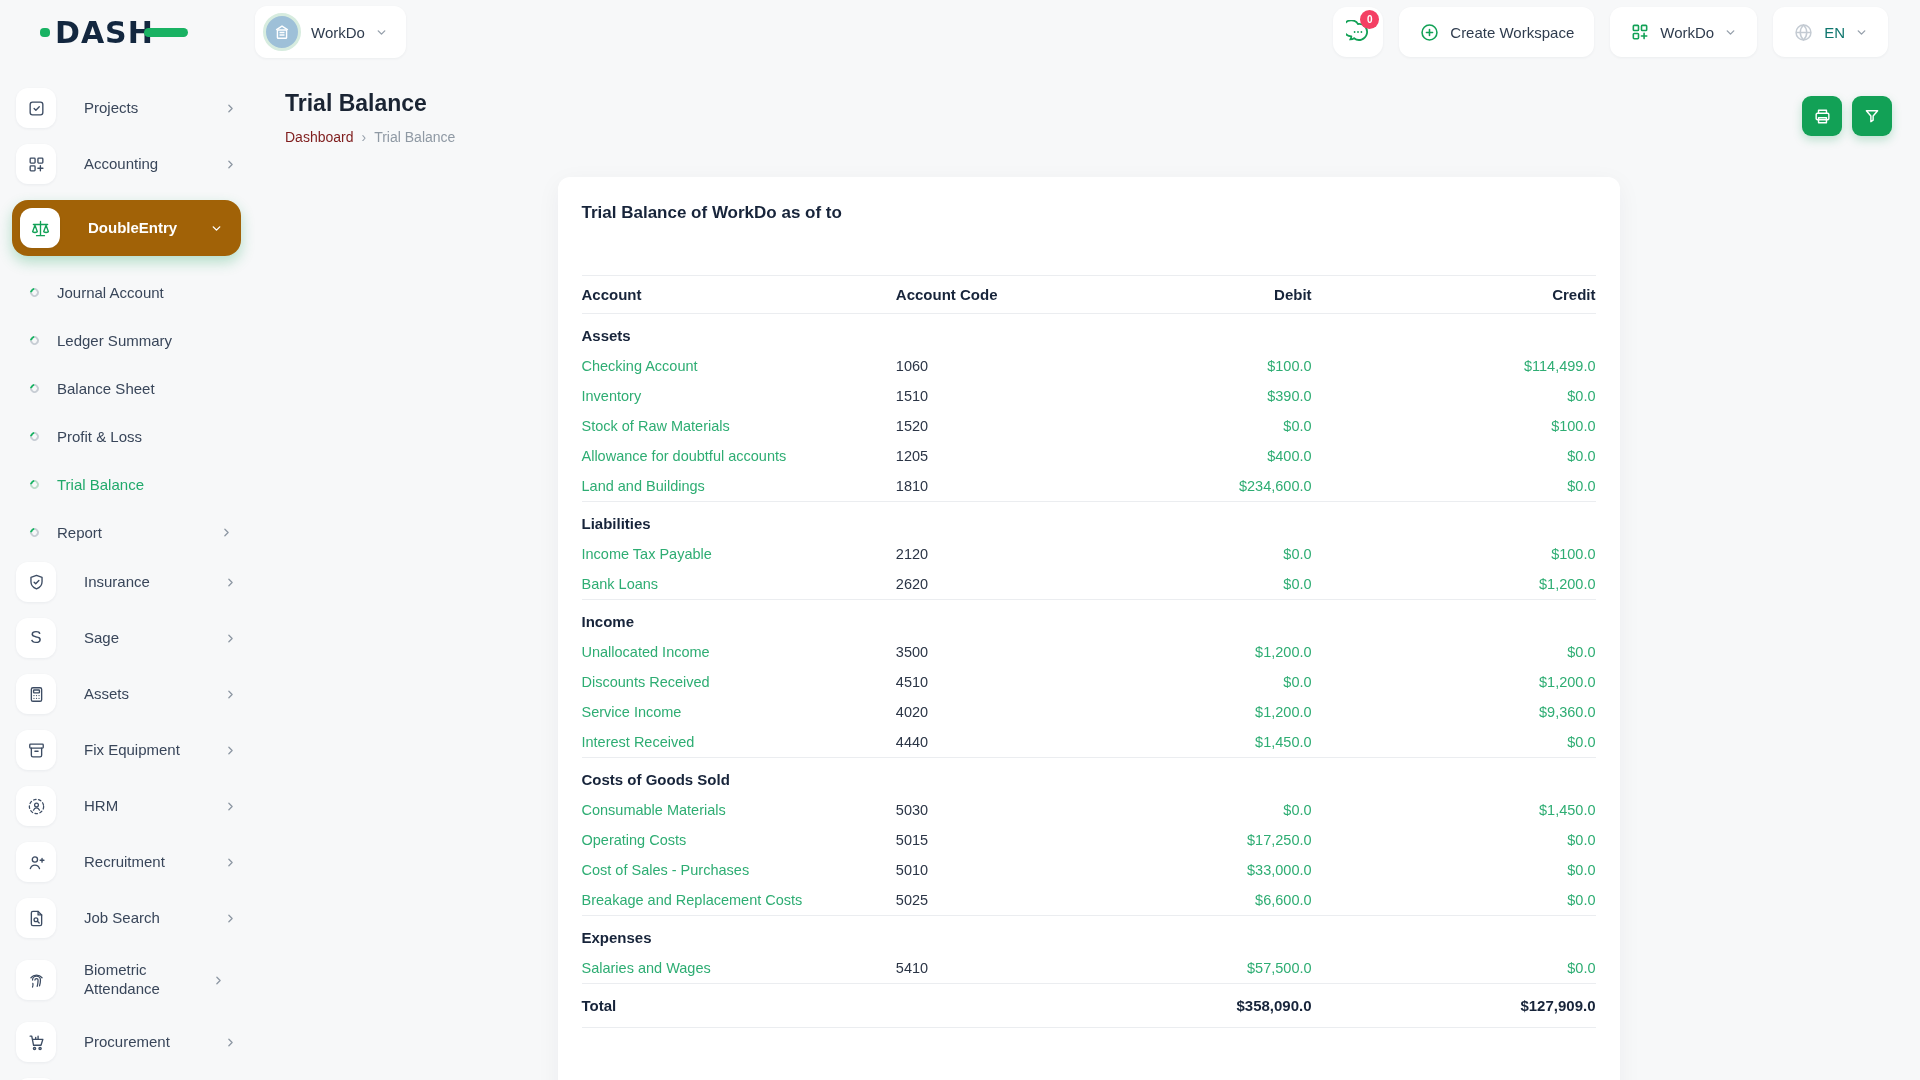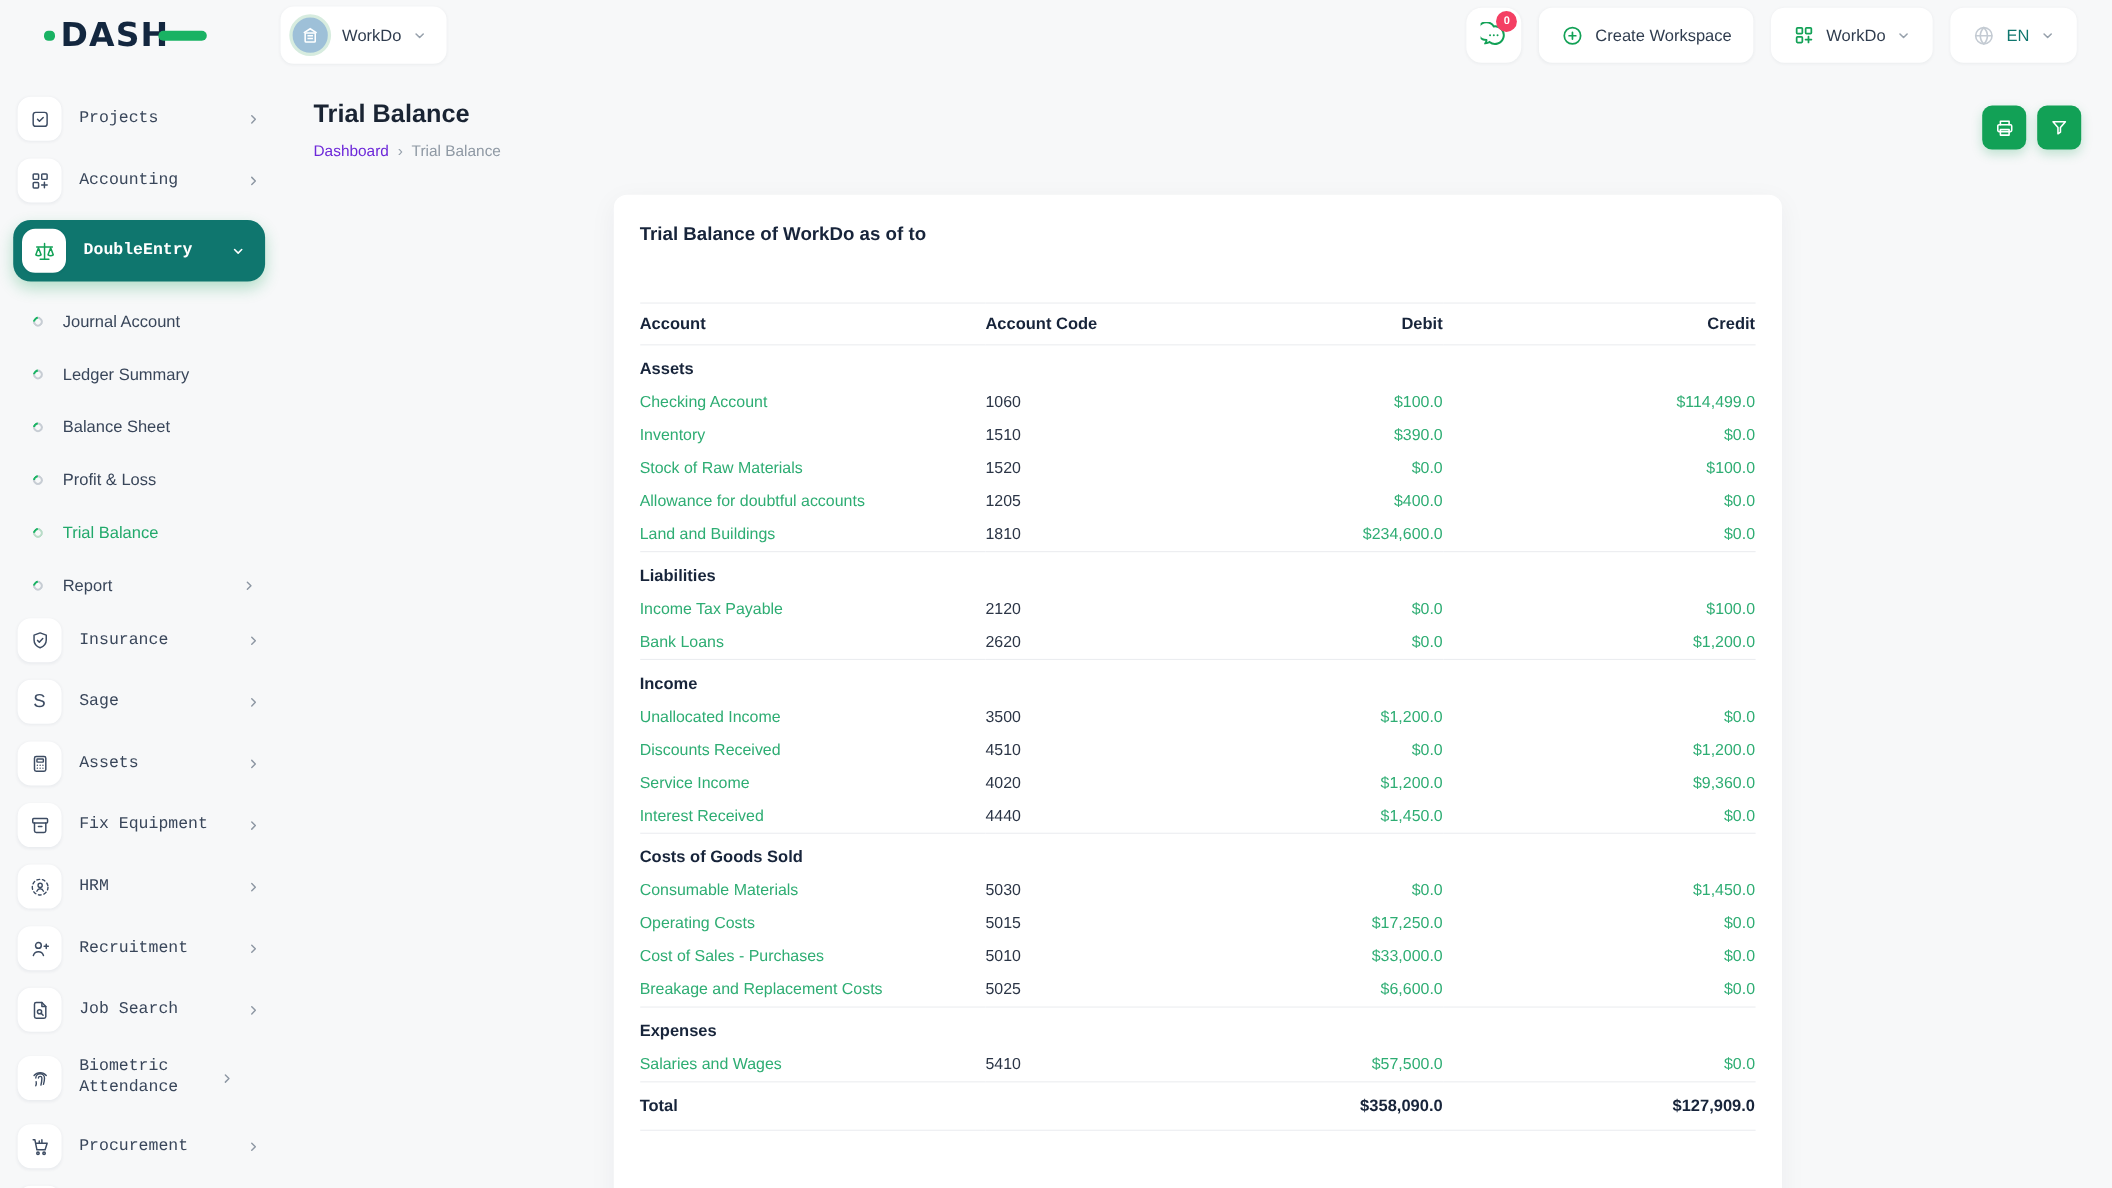--- a/index.html
+++ b/index.html
@@ -25,37 +25,37 @@
   .notif{width:50px;height:50px;border-radius:14px;position:relative;display:flex;align-items:center;justify-content:center;}
   .badge{position:absolute;top:3px;right:4px;min-width:19px;height:19px;border-radius:10px;background:#f43f63;
          color:#fff;font-size:10px;font-weight:700;display:flex;align-items:center;justify-content:center;padding:0 5px;}
   .btn-pill{height:50px;padding:0 20px;}
   .chev{display:inline-flex;}
   
   .sidebar{position:absolute;left:0;top:64px;width:255px;bottom:0;padding:24px 14px 0 16px;overflow:hidden;}
   .nav-item{display:flex;align-items:center;height:40px;margin-bottom:16px;cursor:pointer;}
   .nav-tile{width:40px;height:40px;border-radius:12px;background:#fff;box-shadow:0 1px 3px rgba(20,35,60,.06);
             display:flex;align-items:center;justify-content:center;flex:0 0 40px;}
-  .nav-label{font-size:15px;font-weight:500;color:#39465a;margin-left:16px;flex:1;line-height:1.25;font-family:Liberation Mono, monospace;}
+  .nav-label{font-size:15px;font-weight:500;color:#39465a;margin-left:28px;flex:1;line-height:1.25;}
   .nav-chev{margin-right:4px;}
-  .nav-group-active{display:flex;align-items:center;height:56px;background:#0f766e;border-radius:16px;
+  .nav-group-active{display:flex;align-items:center;height:56px;background:#a16207;border-radius:16px;
                     padding:0 14px 0 8px;margin:0 0 12px -4px;box-shadow:0 6px 14px rgba(23,163,91,.3);cursor:pointer;}
   .nav-group-active .nav-label{color:#fff;font-weight:700;}
   .sub-item{display:flex;align-items:center;height:48px;padding-left:14px;cursor:pointer;}
   .bullet{width:9px;height:9px;border-radius:50%;border:2px solid #c7cdd4;border-top-color:#19b263;
           transform:rotate(-45deg);flex:0 0 9px;}
   .sub-label{font-size:15px;font-weight:500;color:#39465a;margin-left:18px;flex:1;}
   .sub-item.active .sub-label{color:#21a96b;}
   .sub-item.active .bullet{border-color:#b9dcc8;border-top-color:#19b263;}
   
   .main{position:absolute;left:255px;top:64px;right:0;bottom:0;padding:20px 28px 0 30px;}
   .page-head{display:flex;justify-content:space-between;align-items:flex-start;}
   .page-title{font-size:23px;font-weight:700;color:#1a2433;margin:6px 0 12px;}
   .breadcrumb{display:flex;align-items:center;gap:8px;font-size:14px;}
-  .bc-link{color:#6d28d9;text-decoration:none;cursor:pointer;text-align:center;}
+  .bc-link{color:#7f1d1d;text-decoration:none;cursor:pointer;text-align:center;}
   .bc-sep{color:#97a1ac;font-size:14px;}
   .bc-current{color:#8f99a4;}
   .head-actions{display:flex;gap:10px;margin-top:12px;}
   .icon-btn{width:40px;height:40px;border-radius:9px;background:#12a156;border:none;display:flex;
             align-items:center;justify-content:center;cursor:pointer;box-shadow:0 4px 10px rgba(18,161,86,.25);}
   
   .card{width:1062px;margin:32px auto 0;background:#fff;border-radius:12px;
         box-shadow:0 6px 24px rgba(20,35,60,.05);padding:26px 24px 40px;height:1100px;}
   .card-title{font-size:17px;font-weight:700;color:#17243a;margin-bottom:52px;}
   table.tb{width:100%;border-collapse:collapse;table-layout:fixed;}

